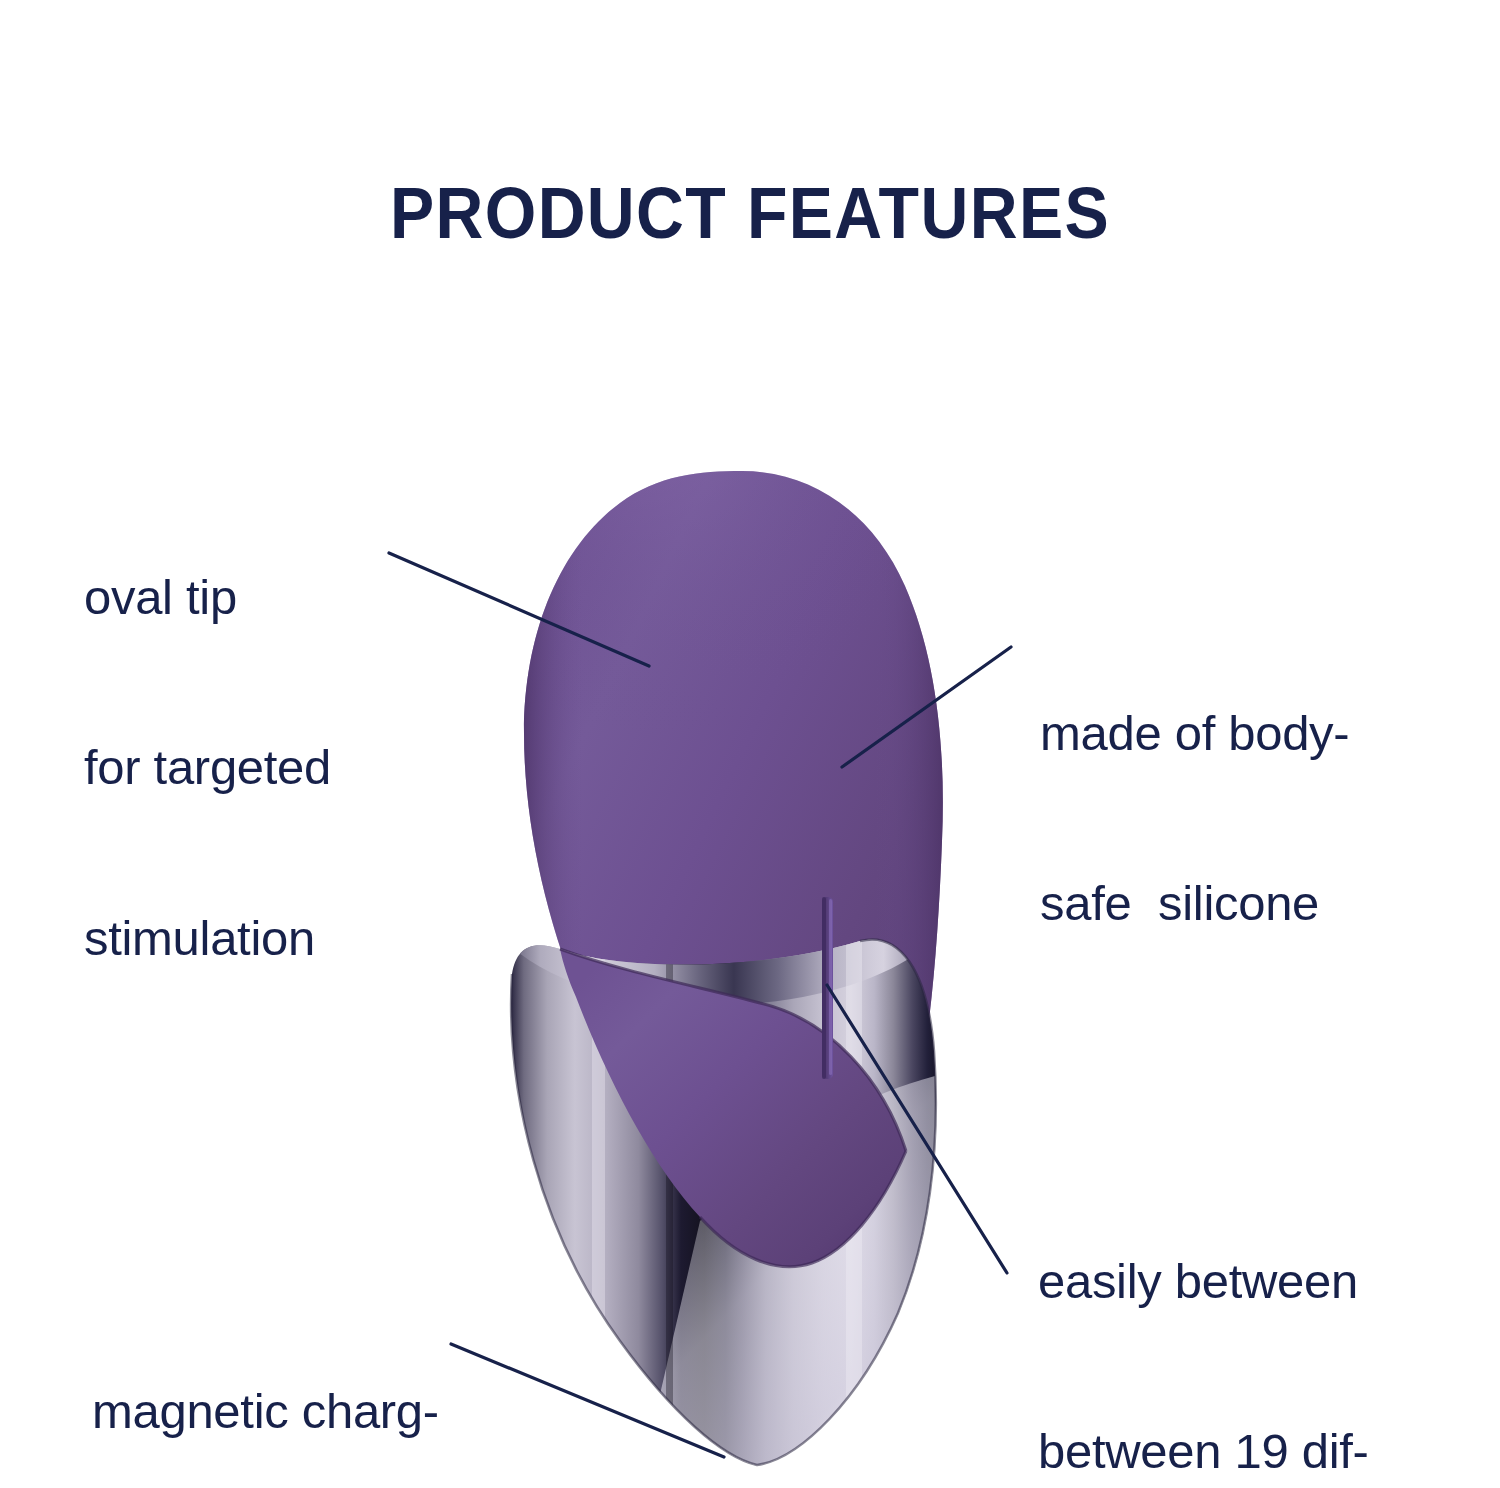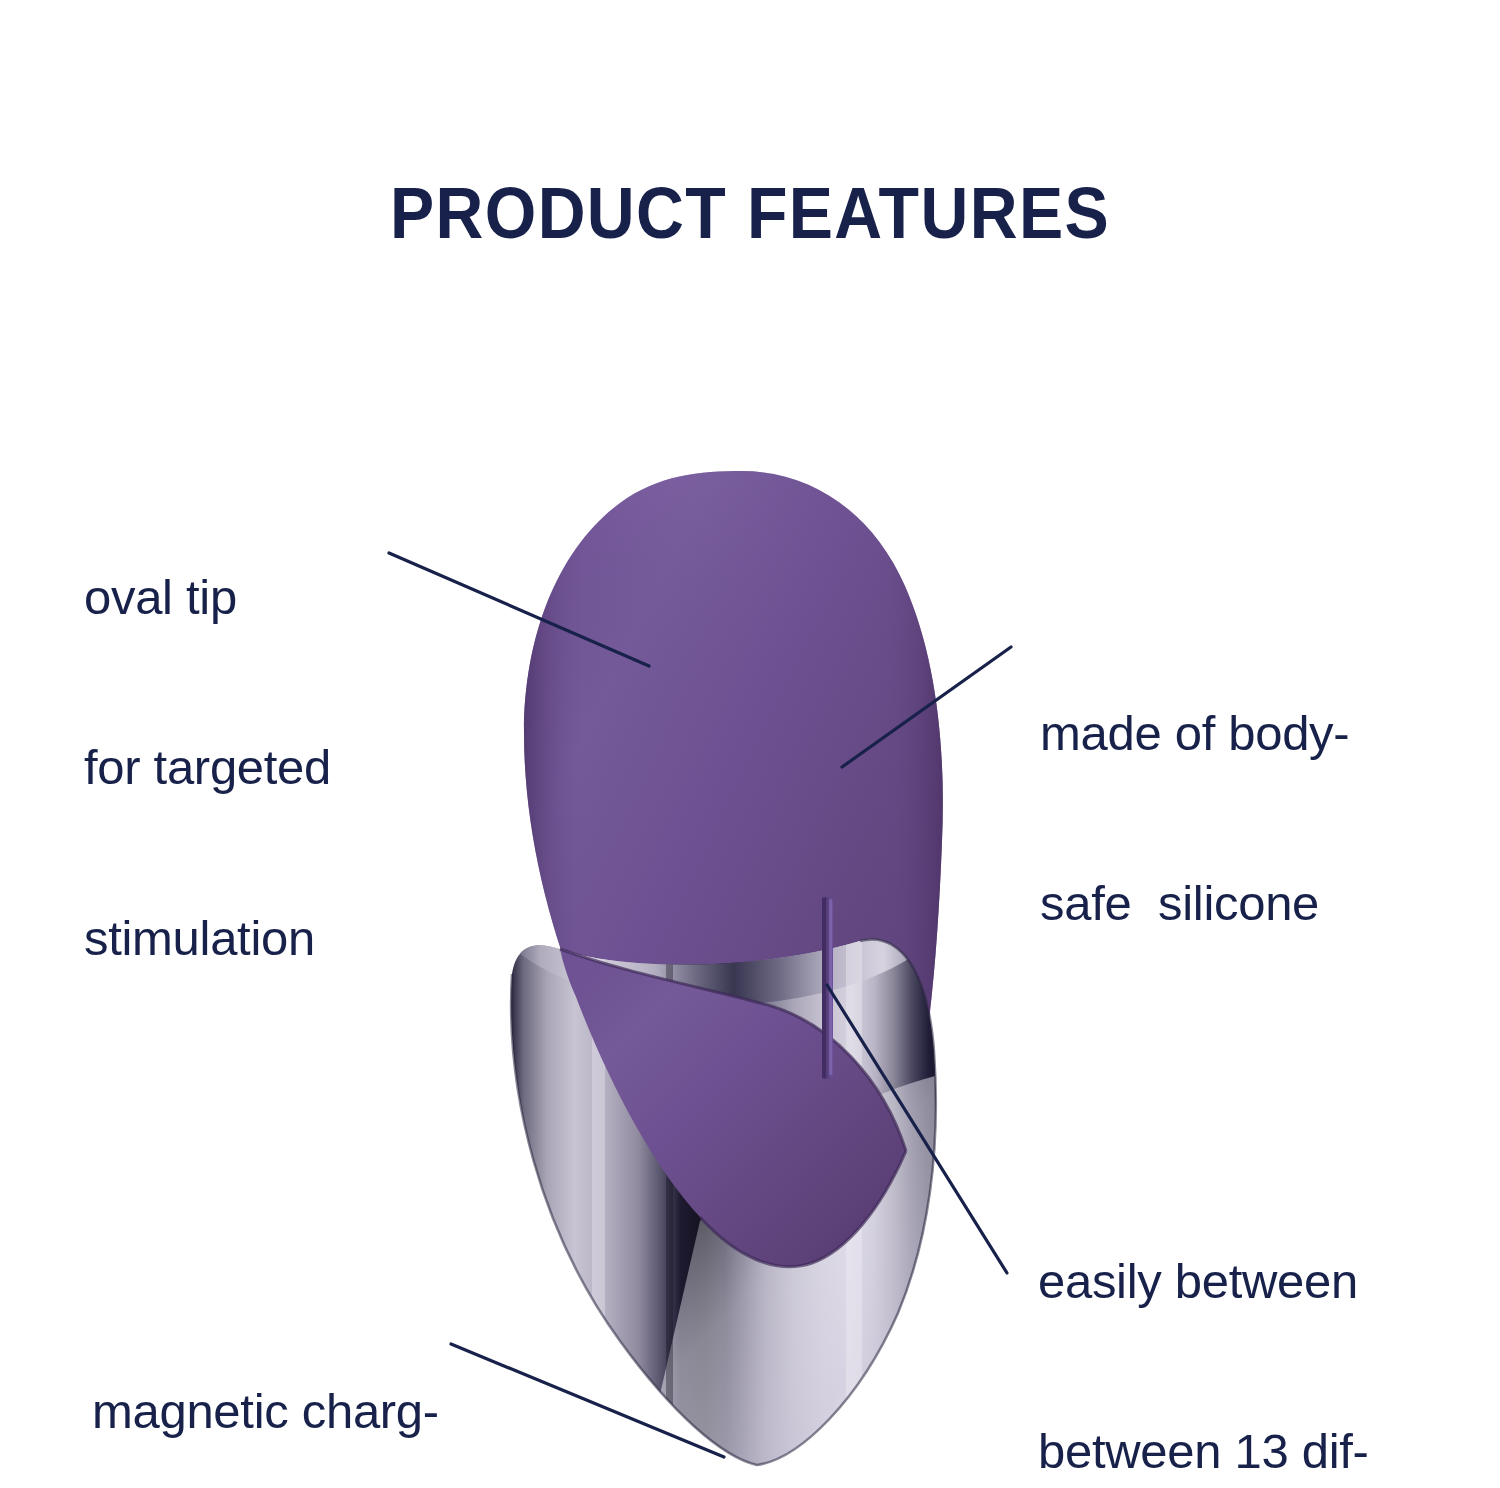--- a/index.html
+++ b/index.html
@@ -256,21 +256,21 @@
     <span class="ln">stimulation</span>
   </div>
 
   <div class="callout" id="callout-body-safe">
     <span class="ln">made of body-</span>
     <span class="ln">safe  silicone</span>
   </div>
 
   <div class="callout" id="callout-vibration">
     <span class="ln">easily between</span>
-    <span class="ln">between 13 dif-</span>
+    <span class="ln">between 19 dif-</span>
     
     
   </div>
 
   <div class="callout" id="callout-magnetic">
     <span class="ln">magnetic charg-</span>
     
   </div>
 
 </div>

